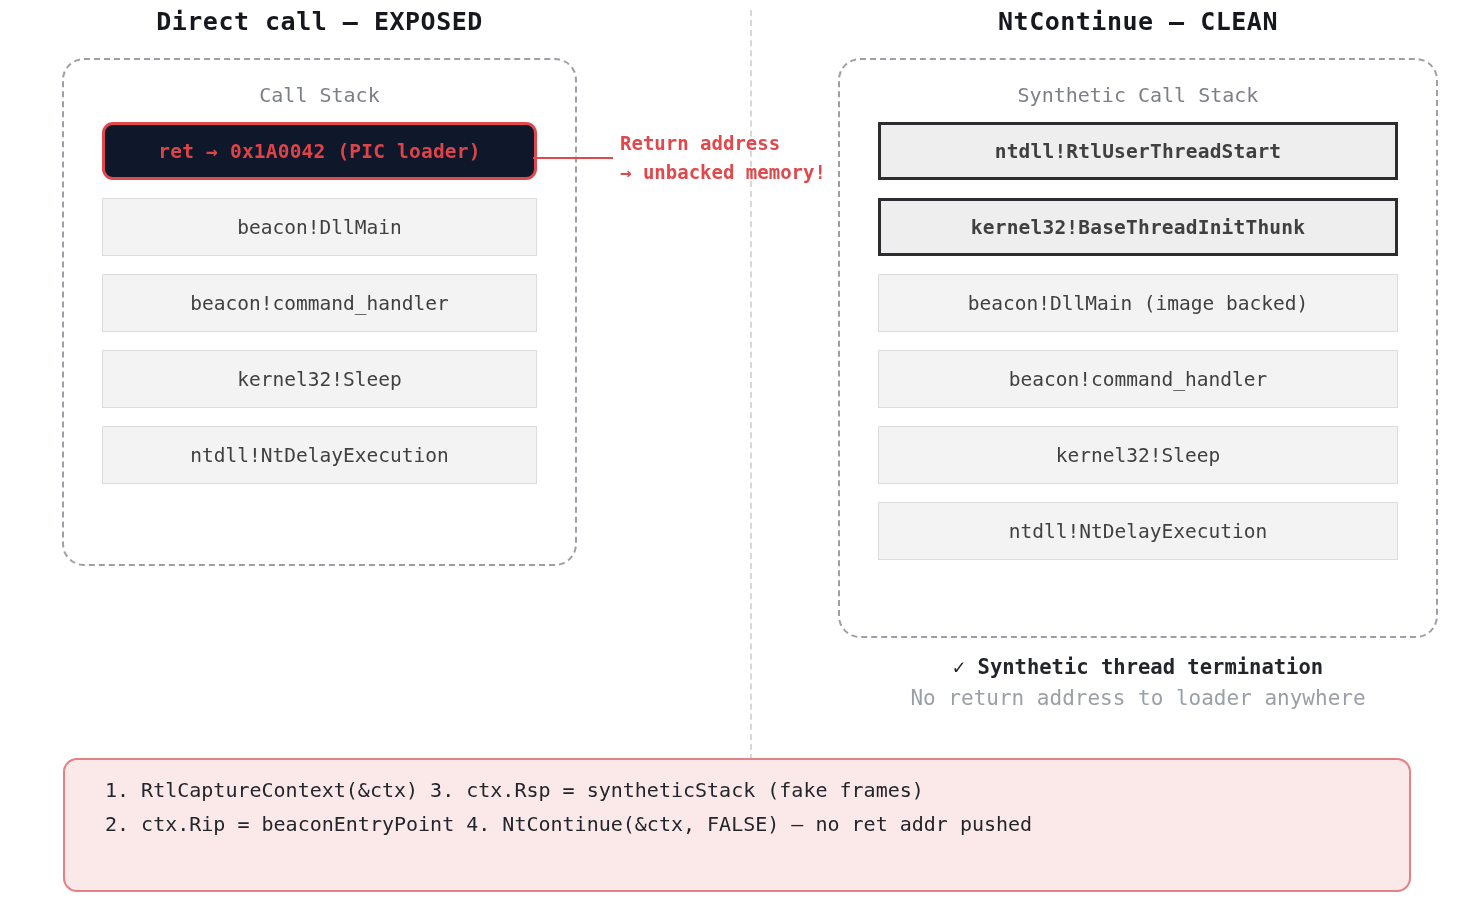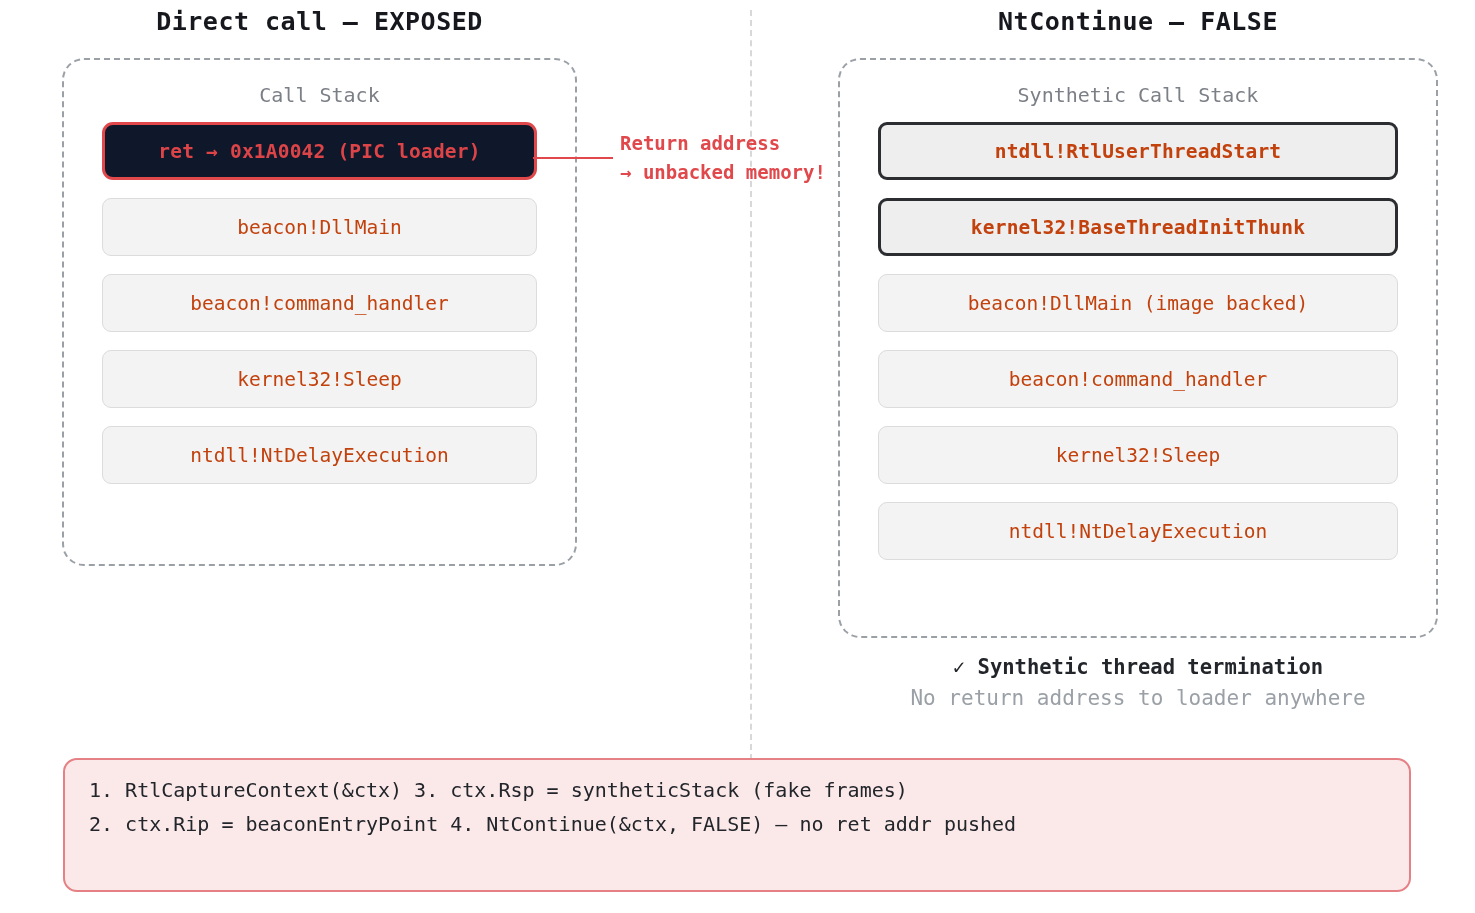--- a/index.html
+++ b/index.html
@@ -72,25 +72,25 @@
     padding: 0 38px;
   }
 
   
   .frame {
     display: flex;
     align-items: center;
     justify-content: center;
     height: 58px;
     margin-bottom: 18px;
-    border-radius: 9px;
+    border-radius: 0;
     background: #f3f3f3;
     border: 1.6px solid #dcdcdc;
     font-size: 19.5px;
-    color: #c2410c;
+    color: #404040;
     white-space: nowrap;
     font-family: "DejaVu Sans Mono", "Liberation Mono", monospace;
   }
   .frame.legit {
     border: 3.2px solid #2b2d31;
     background: #eeeeee;
     font-weight: bold;
     letter-spacing: 0.2px;
   }
   .frame.danger {
@@ -159,35 +159,35 @@
   .explainer-title {
     text-align: center;
     margin-top: 18px;
     font-size: 21px;
     font-weight: bold;
     color: #e0484c;
     white-space: nowrap;
   }
   .explainer-body {
     margin-top: 13px;
-    padding-left: 24px;
+    padding-left: 40px;
     font-size: 20px;
     color: #22252a;
     line-height: 34px;
     white-space: nowrap;
   }
 </style>
 </head>
 <body>
 
 <div class="canvas">
 
   <div class="col-title" id="title-left">Direct call — EXPOSED</div>
 
-  <div class="col-title" id="title-right">NtContinue — FALSE</div>
+  <div class="col-title" id="title-right">NtContinue — CLEAN</div>
 
   <div class="divider"></div>
 
   <div class="panel" id="panel-left">
     <div class="panel-caption">Call Stack</div>
     <div class="frames" id="left-frames">
         <div class="frame danger">ret → 0x1A0042 (PIC loader)</div>
         <div class="frame">beacon!DllMain</div>
         <div class="frame">beacon!command_handler</div>
         <div class="frame">kernel32!Sleep</div>

